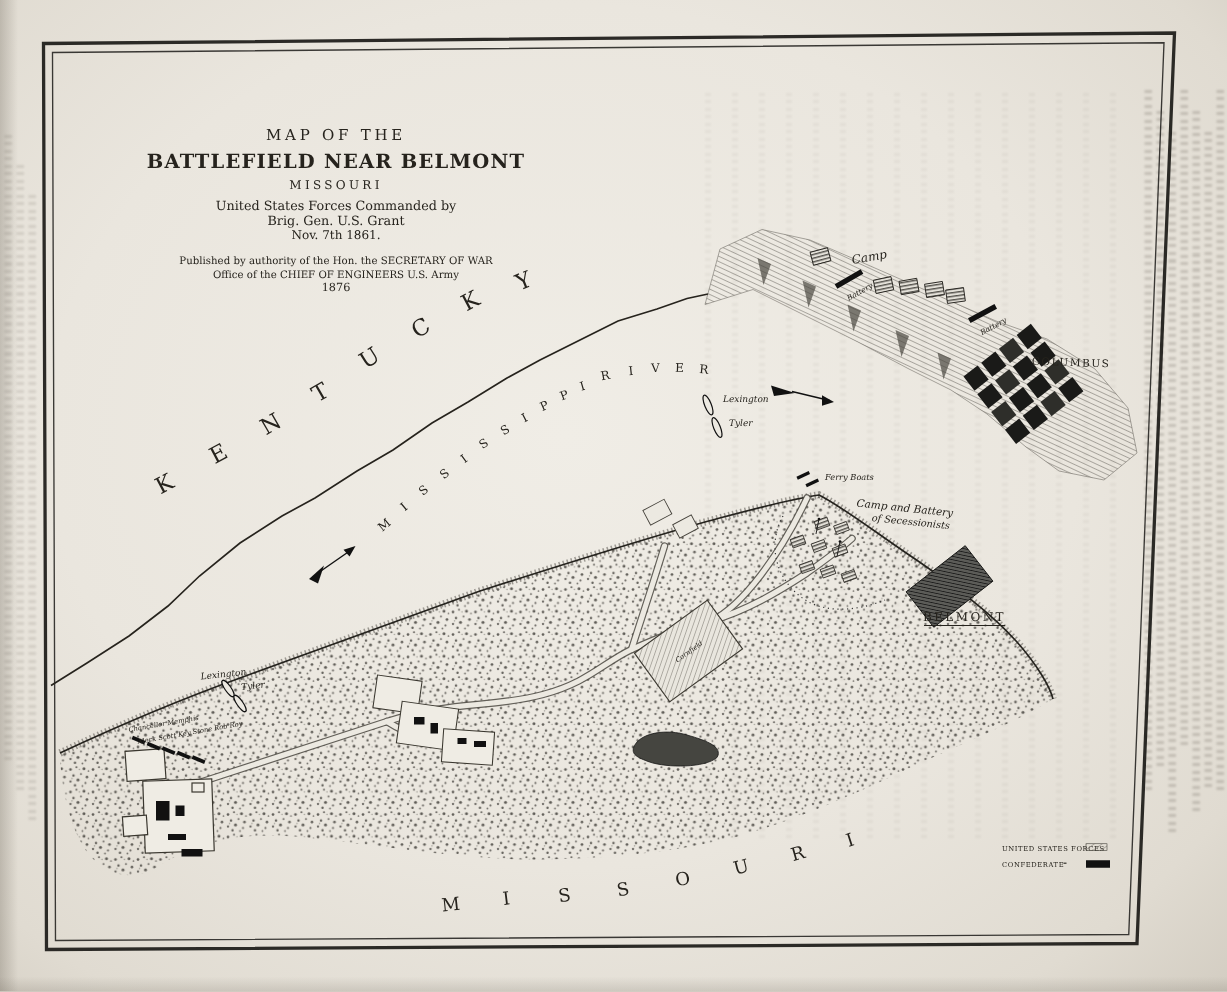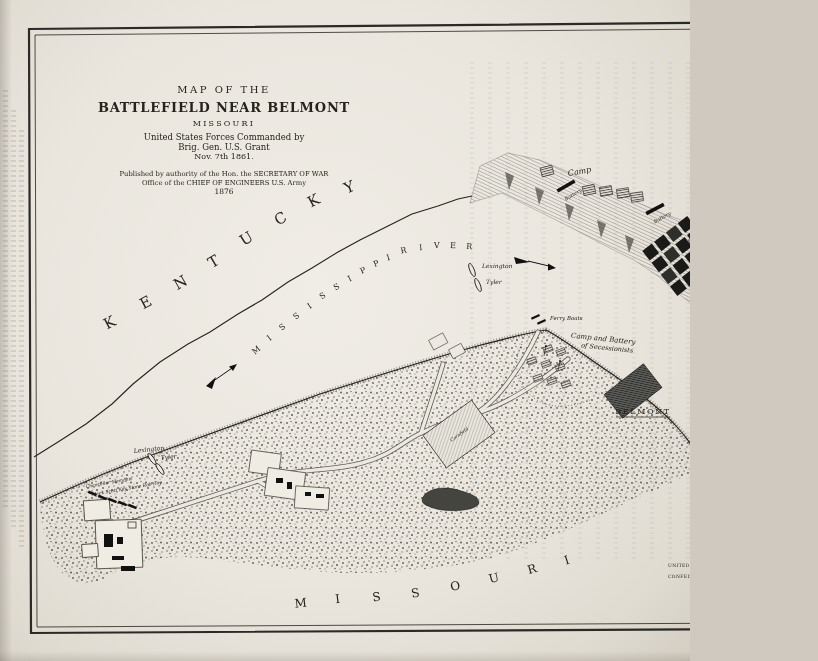--- a/index.html
+++ b/index.html
@@ -1,17 +1,17 @@
 <!DOCTYPE html>
 <html><head>
 <meta charset="utf-8">
 <style>
   html,body{margin:0;padding:0;background:#cfc9bf;}
   .photo{
-    position:relative;width:690px;height:661px;overflow:hidden;
+    position:relative;width:818px;height:661px;overflow:hidden;
     background:
       radial-gradient(ellipse at 46% 44%, #f0ede6 0%, #eae6de 55%, #e0dbd1 85%, #d3cdc2 100%);
     font-family:"DejaVu Serif", serif;
   }
   .photo .edge-left{position:absolute;left:0;top:0;width:12px;height:100%;
     background:linear-gradient(90deg, rgba(95,88,76,.28), rgba(95,88,76,0));}
   .photo .edge-bottom{position:absolute;left:0;bottom:0;width:100%;height:10px;
     background:linear-gradient(0deg, rgba(95,88,76,.18), rgba(95,88,76,0));}
   svg.map{position:absolute;left:0;top:0;}
   .maptext{font-family:"DejaVu Serif", serif;fill:#26231d;}

